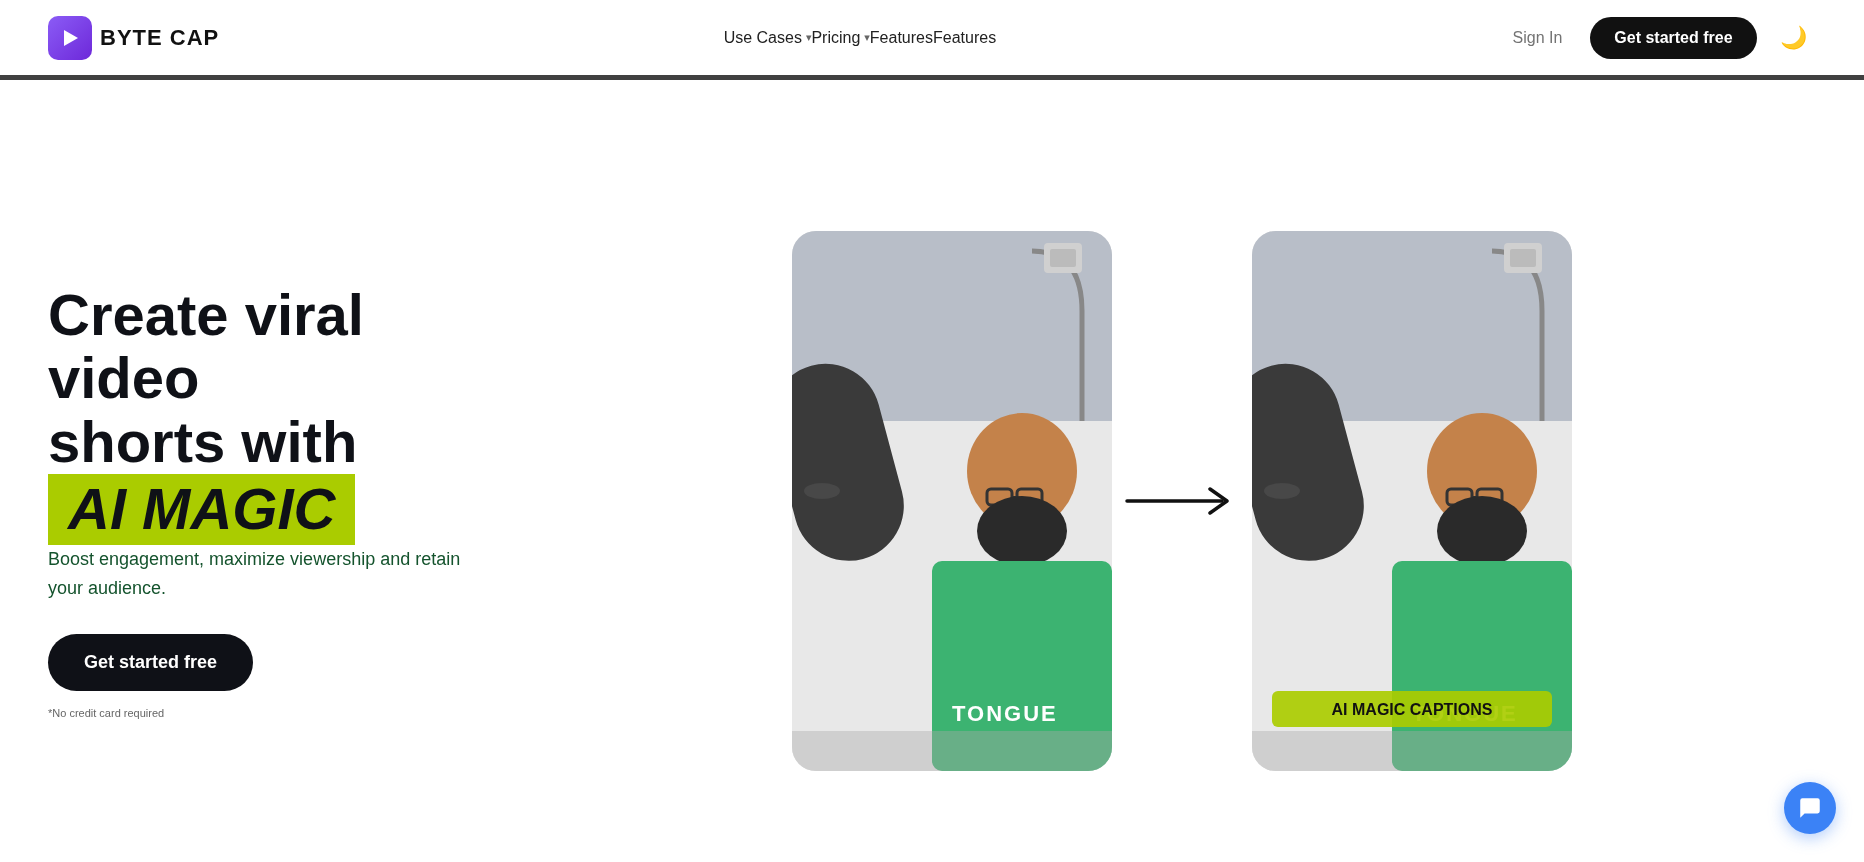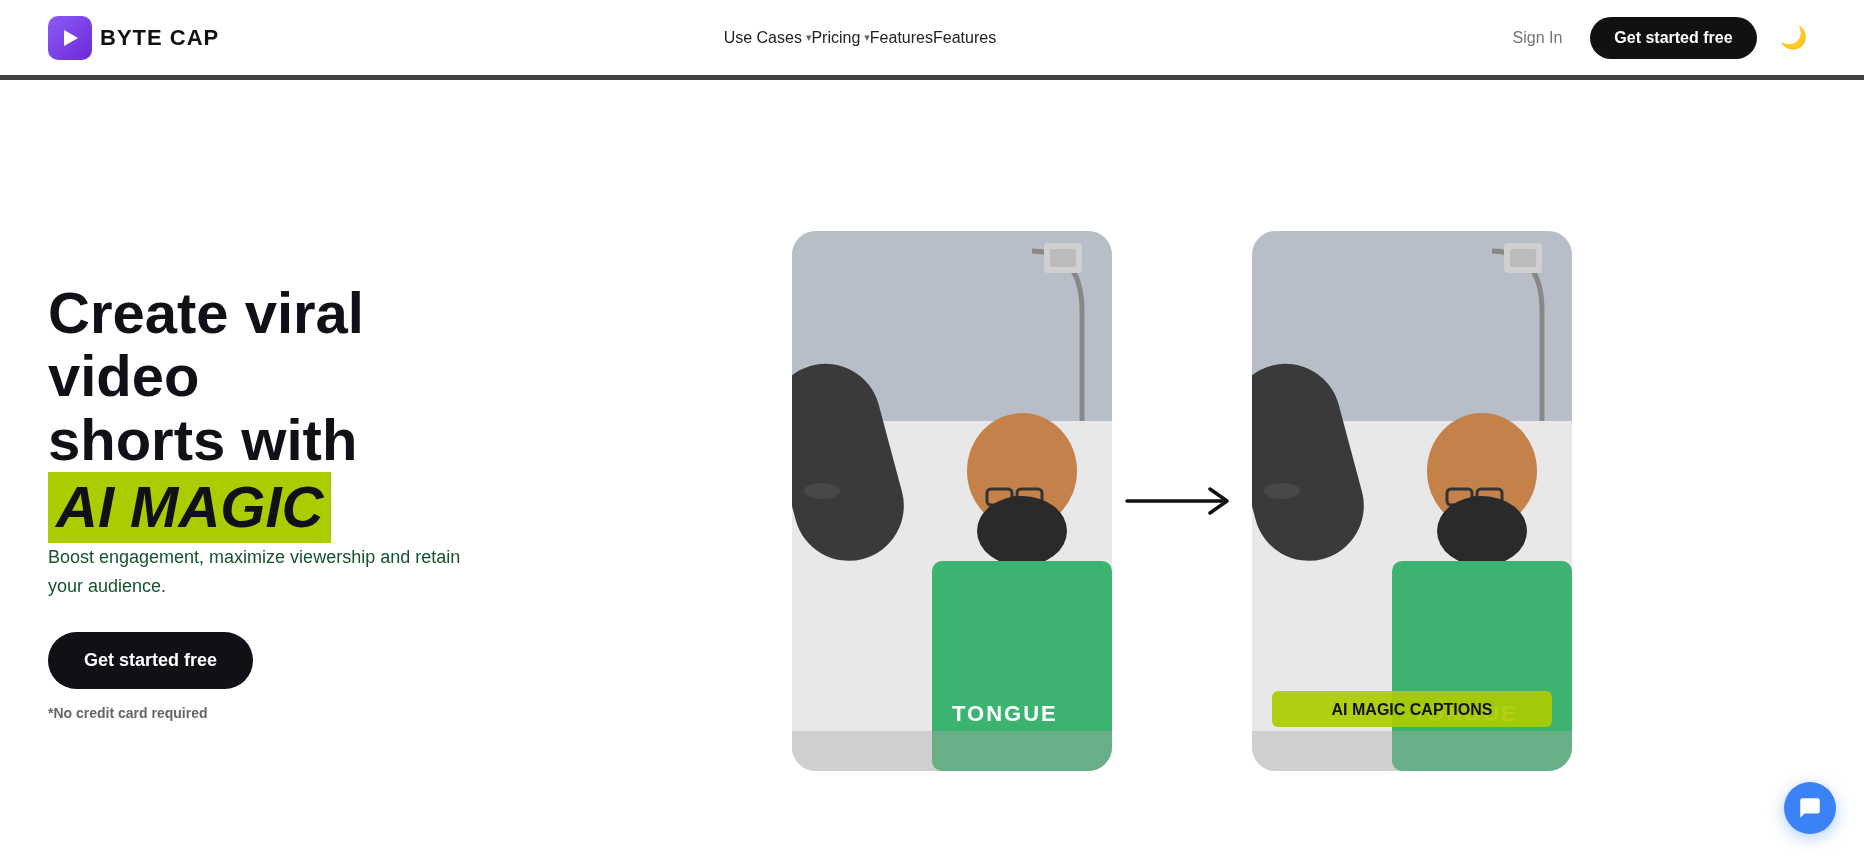--- a/index.html
+++ b/index.html
@@ -114,21 +114,21 @@
       line-height: 1.1;
       color: #0f1117;
     }
     .hero-title-highlight {
       display: inline-block;
       background: #aacc00;
       color: #0f1117;
       font-style: italic;
       font-weight: 900;
       font-size: 58px;
-      padding: 2px 8px;
+      padding: 2px 20px;
       line-height: 1.15;
     }
     .hero-subtitle {
       font-size: 18px;
       color: #14532d;
       line-height: 1.6;
       margin-bottom: 32px;
       max-width: 420px;
     }
     .btn-cta-hero {
@@ -137,23 +137,22 @@
       color: #fff;
       border: none;
       border-radius: 50px;
       padding: 18px 36px;
       font-size: 18px;
       font-weight: 700;
       cursor: pointer;
       margin-bottom: 16px;
     }
     .hero-note {
-      font-size: 14px;
+      font-size: 11px;
       color: #666;
-      font-weight: bold;
     }
 
     
     .hero-right {
       flex: 1;
       display: flex;
       align-items: center;
       justify-content: center;
       position: relative;
       min-height: 580px;

